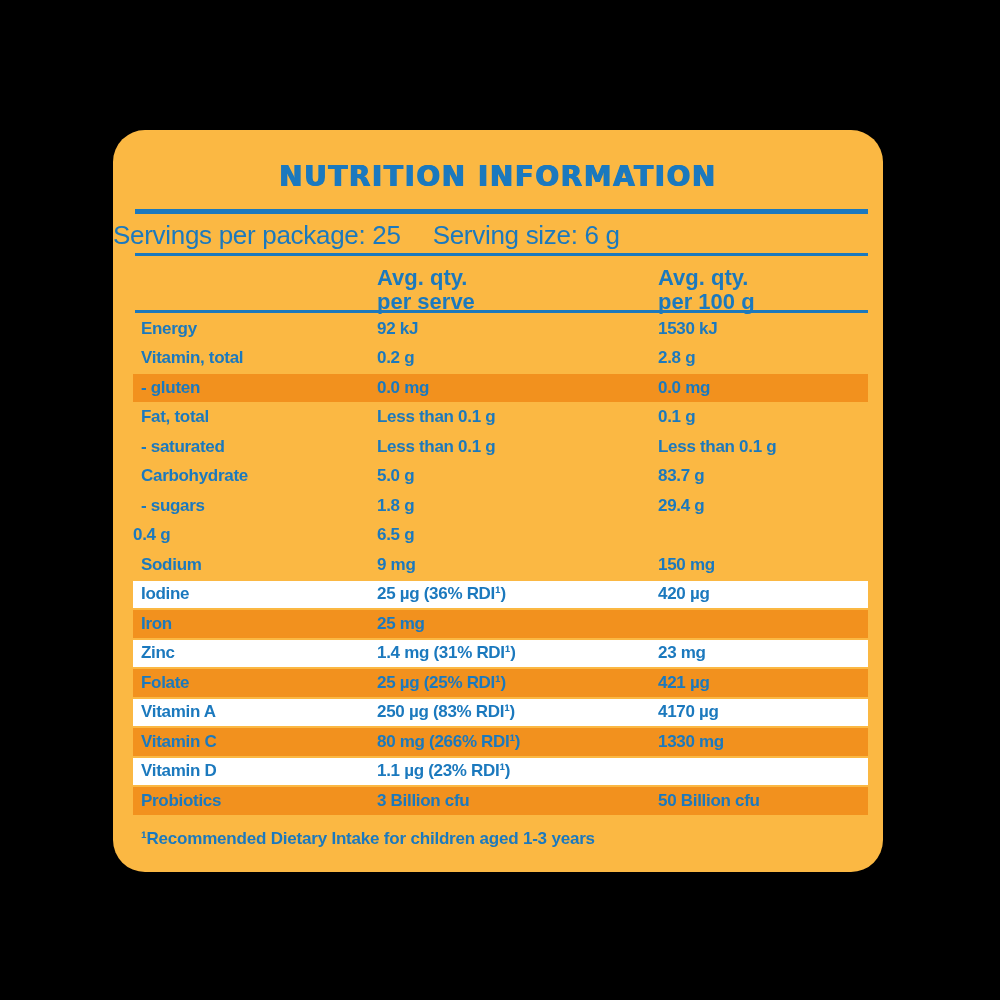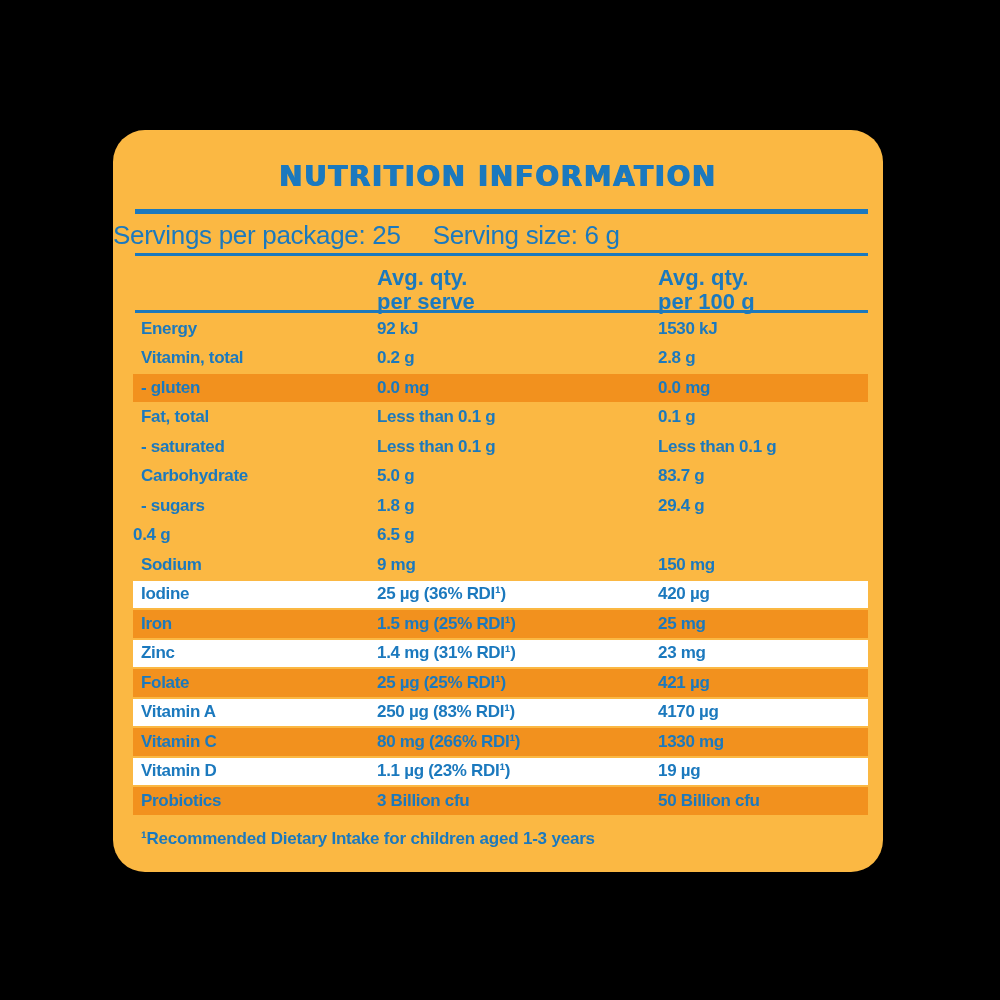--- a/index.html
+++ b/index.html
@@ -145,21 +145,20 @@
     </div>
 
     <div class="row hl-white">
       <span class="c1">Iodine</span>
       <span class="c2">25 µg (36% RDI¹)</span>
       <span class="c3">420 µg</span>
     </div>
 
     <div class="row hl-orange">
       <span class="c1">Iron</span>
-      <span class="c2">1.5 mg (25% RDI¹)</span>
       <span class="c3">25 mg</span>
     </div>
 
     <div class="row hl-white">
       <span class="c1">Zinc</span>
       <span class="c2">1.4 mg (31% RDI¹)</span>
       <span class="c3">23 mg</span>
     </div>
 
     <div class="row hl-orange">
@@ -176,21 +175,20 @@
 
     <div class="row hl-orange">
       <span class="c1">Vitamin C</span>
       <span class="c2">80 mg (266% RDI¹)</span>
       <span class="c3">1330 mg</span>
     </div>
 
     <div class="row hl-white">
       <span class="c1">Vitamin D</span>
       <span class="c2">1.1 µg (23% RDI¹)</span>
-      <span class="c3">19 µg</span>
     </div>
 
     <div class="row hl-orange">
       <span class="c1">Probiotics</span>
       <span class="c2">3 Billion cfu</span>
       <span class="c3">50 Billion cfu</span>
     </div>
   </div>
 
   <div class="footnote">¹Recommended Dietary Intake for children aged 1-3 years</div>

